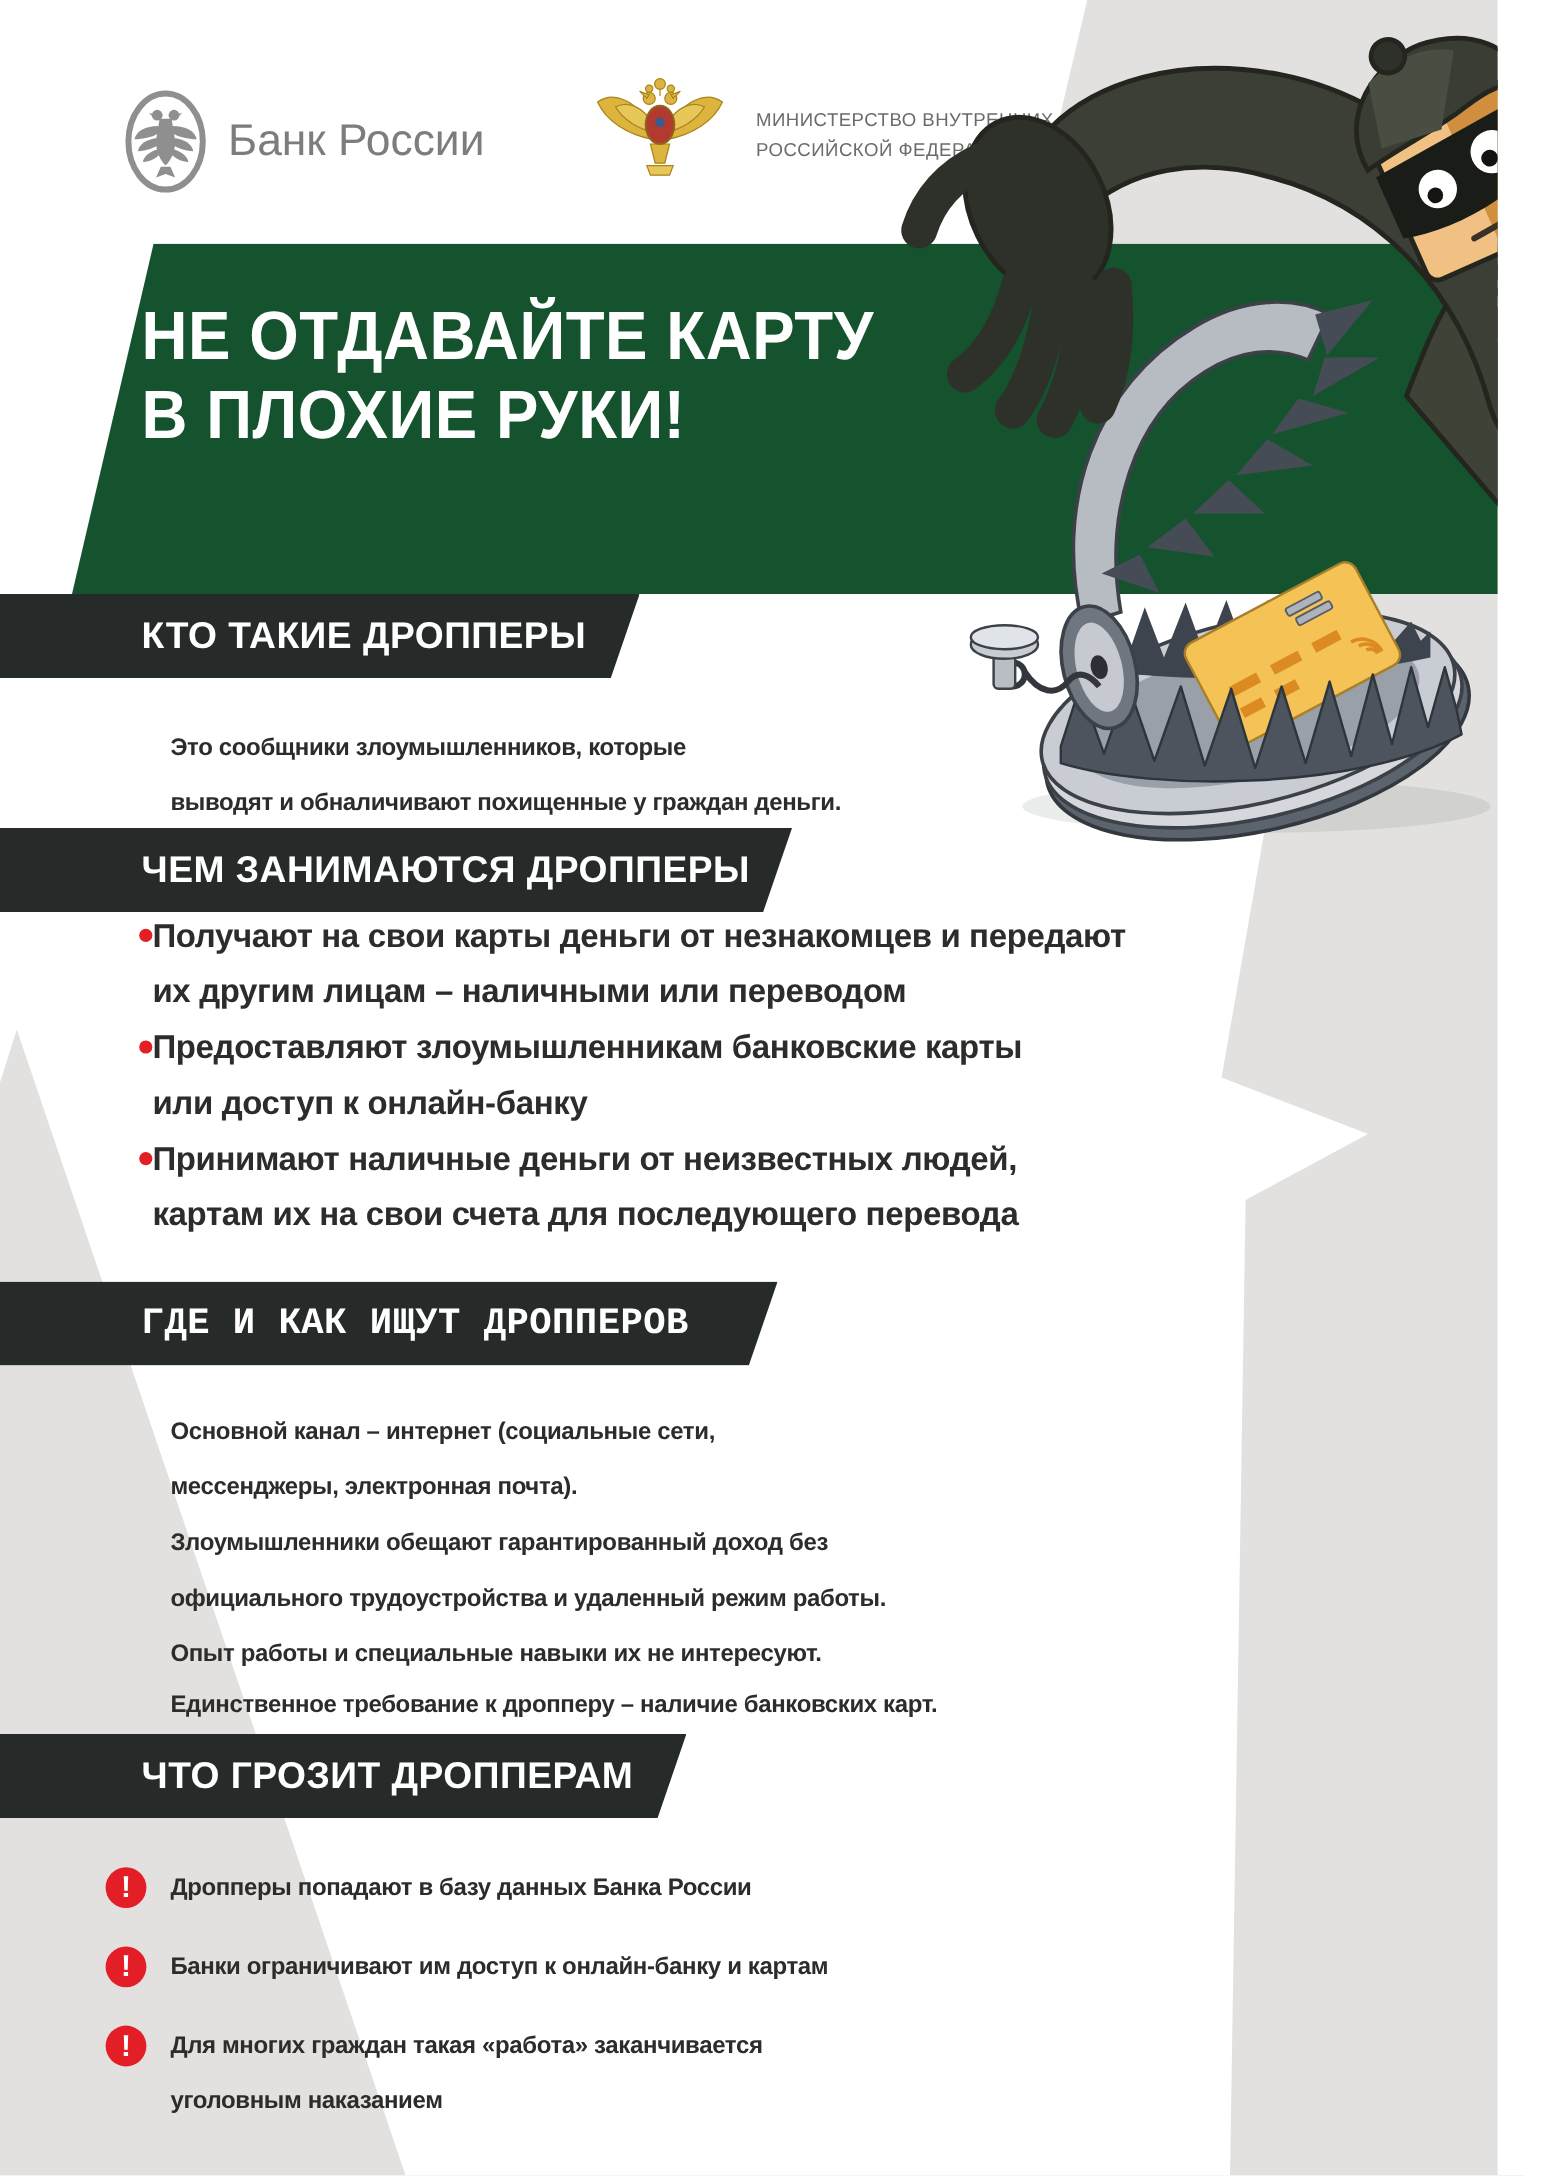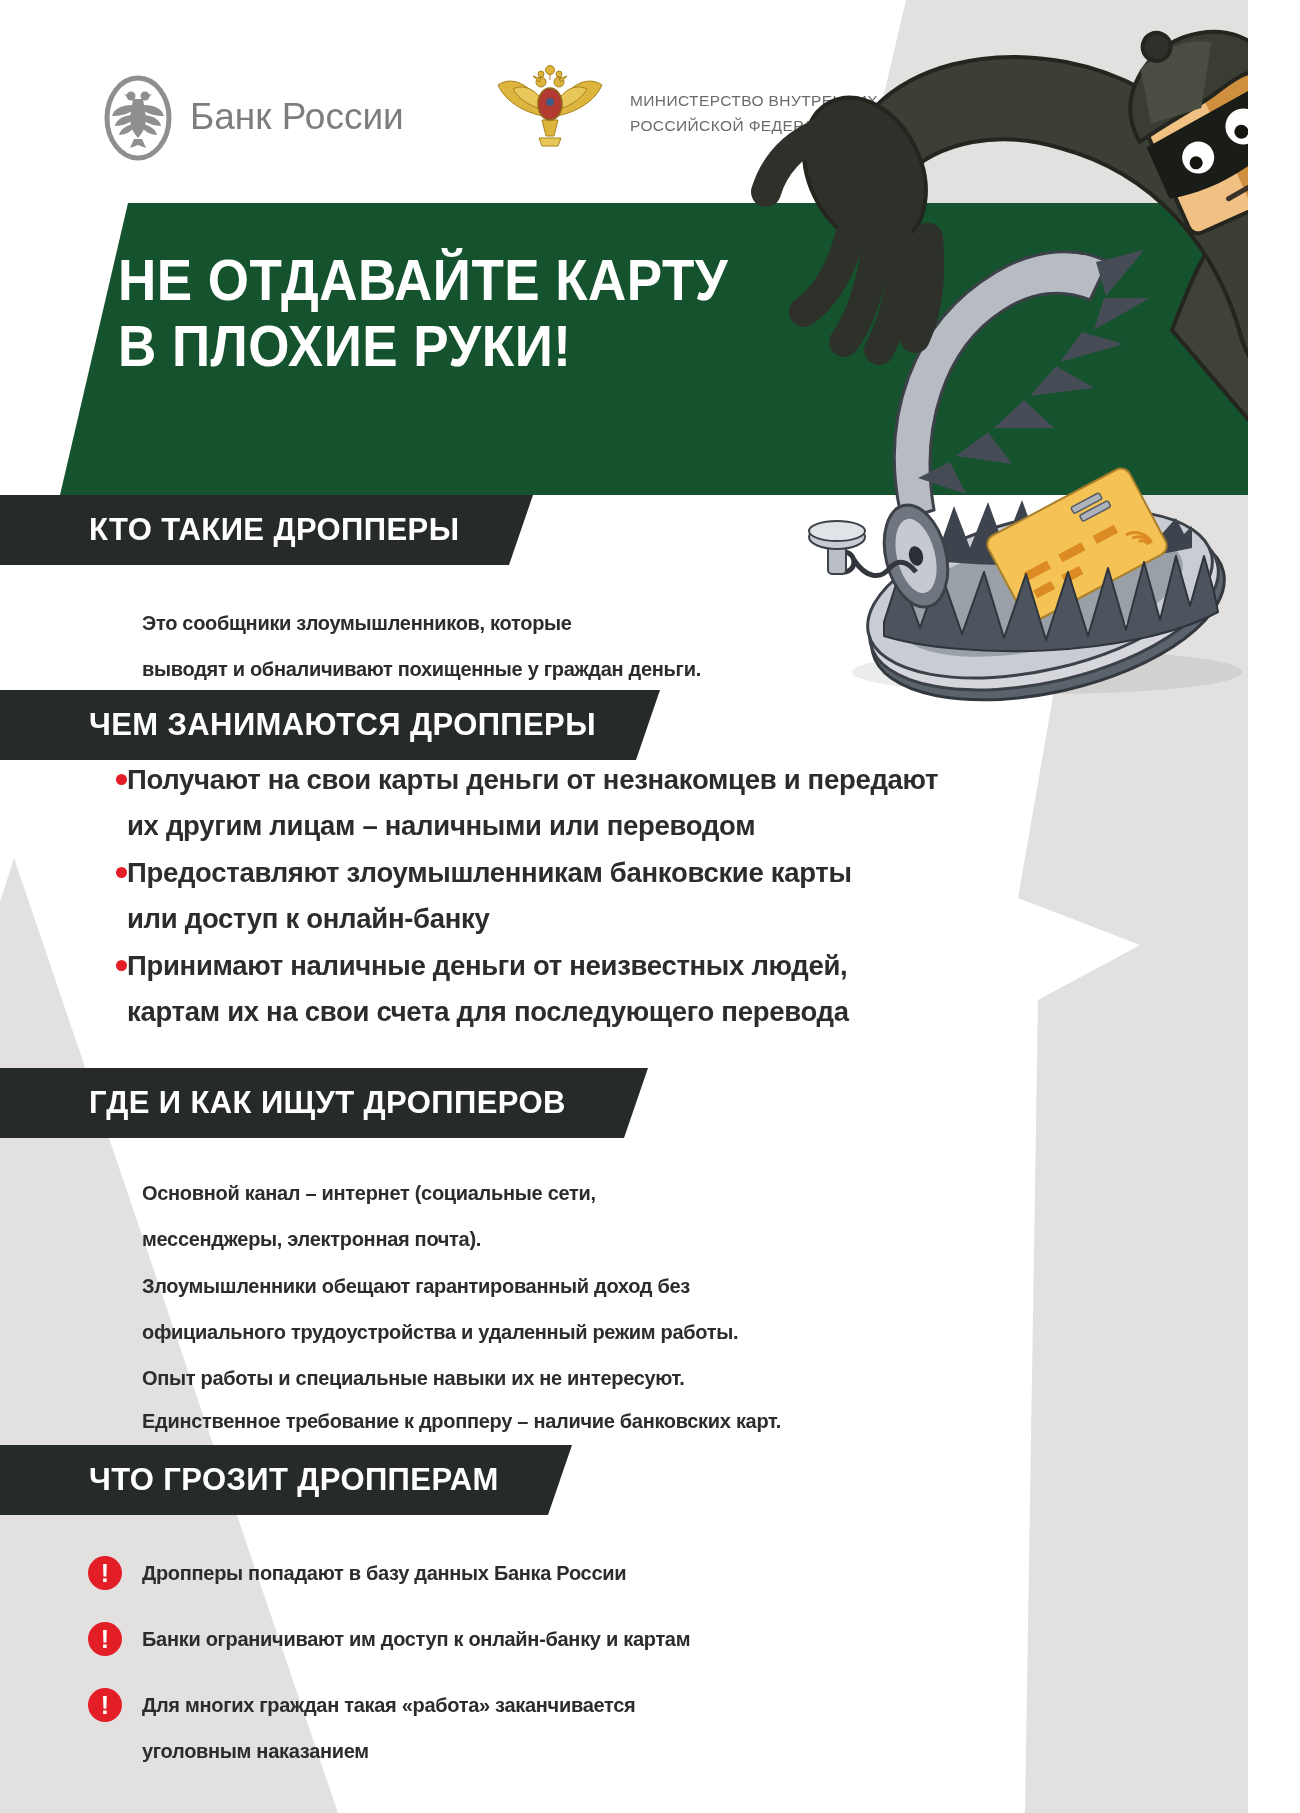--- a/index.html
+++ b/index.html
@@ -11,21 +11,21 @@
 
   
   .banner { position:absolute; left:0; top:203px; width:1300px; height:292px; background:#14532d;
             clip-path:polygon(128px 0, 100% 0, 100% 100%, 60px 100%); z-index:2; }
   .banner-title { position:absolute; left:118px; top:44px; color:#ffffff; font-weight:bold;
                   font-size:57px; line-height:66px; letter-spacing:0.5px;
                   transform:scaleX(0.93); transform-origin:left top; white-space:nowrap; }
 
   
   .sec-bar { position:absolute; left:0; height:70px; background:#262b29; color:#ffffff;
-             display:flex; align-items:center; padding-left:89px; box-sizing:border-box;
+             display:flex; align-items:center; padding-left:118px; box-sizing:border-box;
              font-size:31px; font-weight:bold; letter-spacing:0.4px; white-space:nowrap;
              clip-path:polygon(0 0, 100% 0, calc(100% - 24px) 100%, 0 100%); z-index:3; }
 
   .para { position:absolute; left:142px; color:#2d2c2b; font-size:20px; font-weight:bold;
           line-height:46px; letter-spacing:-0.3px; z-index:3; }
   .line { white-space:nowrap; }
 
   .bullet { position:absolute; left:116px; display:flex; z-index:3; }
   .dot { width:11px; height:11px; border-radius:50%; background:#e31e26; margin-top:17px; flex:none; }
   .btext { color:#2d2c2b; font-size:27.5px; font-weight:bold;
@@ -105,21 +105,21 @@
       <div class="line">В ПЛОХИЕ РУКИ!</div>
     </div>
   </div>
 
   <div class="sec-bar" style="top:495px; width:533px;">
       <span>КТО ТАКИЕ ДРОППЕРЫ</span>
     </div>
   <div class="sec-bar" style="top:690px; width:660px;">
       <span>ЧЕМ ЗАНИМАЮТСЯ ДРОППЕРЫ</span>
     </div>
-  <div class="sec-bar" style="top:1068px; width:648px;">
+  <div class="sec-bar" style="top:1068px; width:648px;font-family:Liberation Mono, monospace;">
       <span>ГДЕ И КАК ИЩУТ ДРОППЕРОВ</span>
     </div>
   <div class="sec-bar" style="top:1445px; width:572px;">
       <span>ЧТО ГРОЗИТ ДРОППЕРАМ</span>
     </div>
 
   <div class="para" style="top:600px;">
     <div class="line">Это сообщники злоумышленников, которые</div>
     <div class="line">выводят и обналичивают похищенные у граждан деньги.</div>
   </div>

